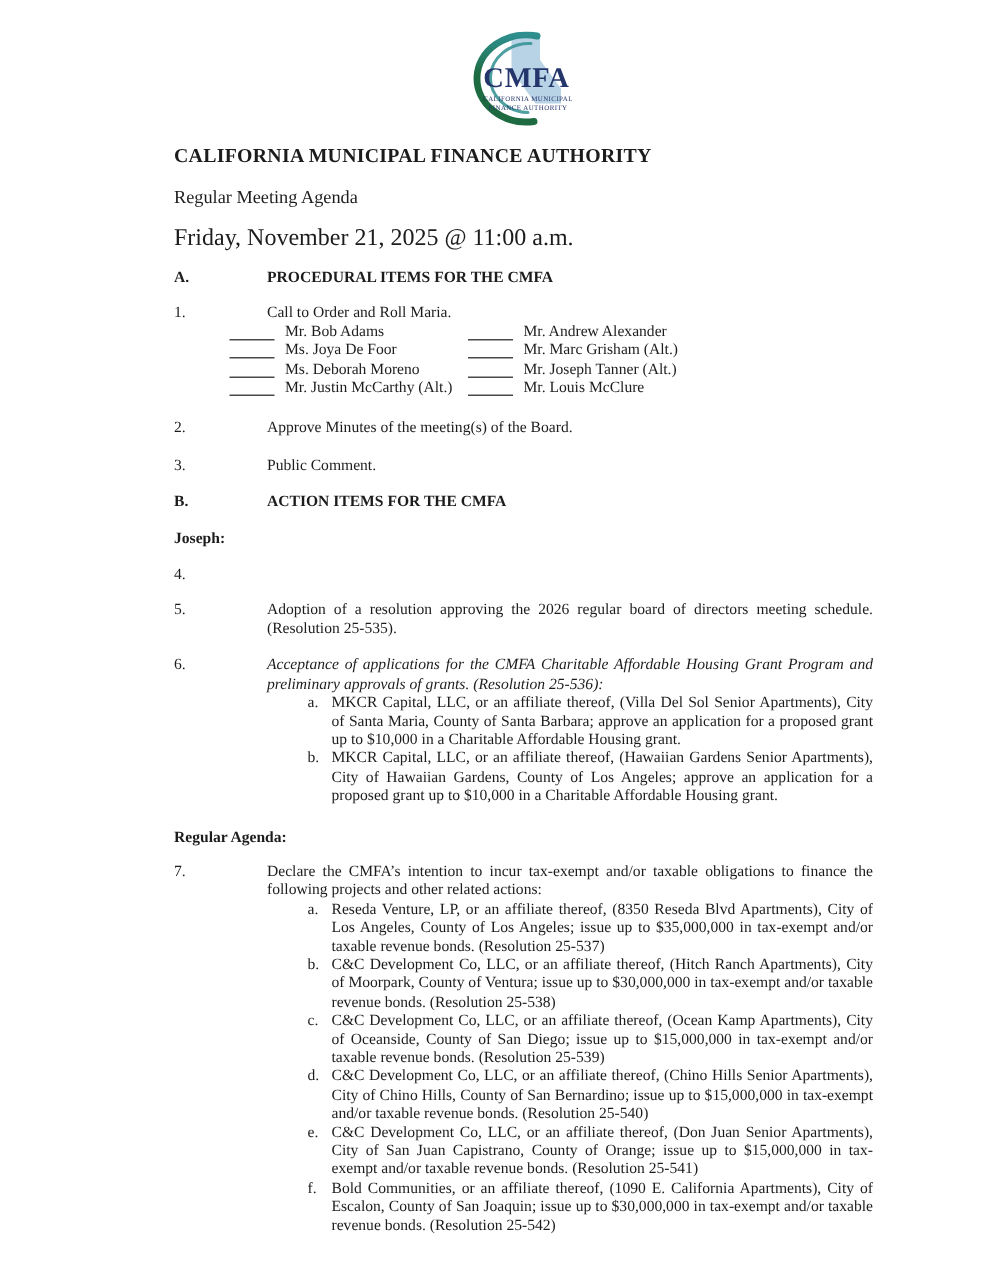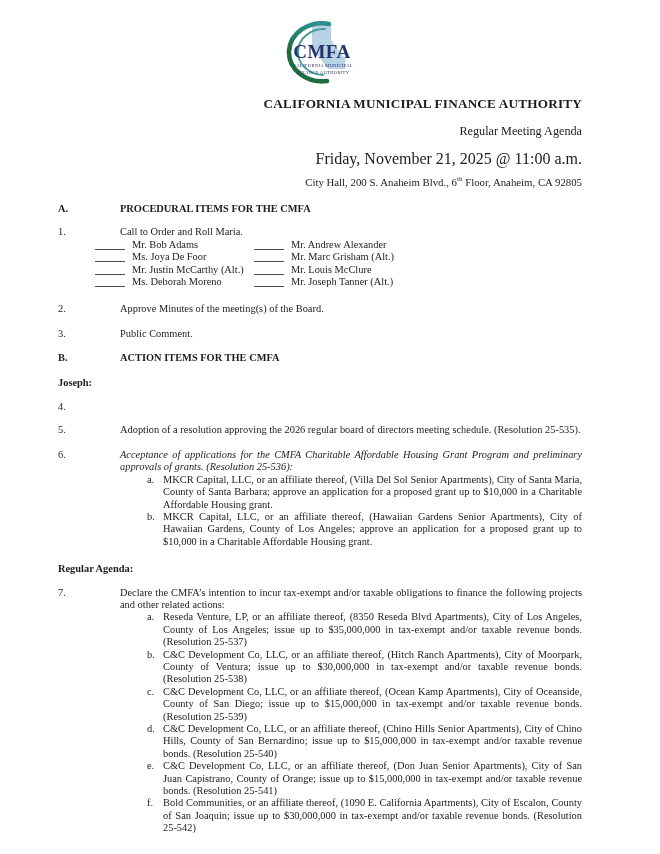--- a/index.html
+++ b/index.html
@@ -1,29 +1,29 @@
 <!DOCTYPE html>
 <html><head>
 <meta charset="utf-8">
 <style>
   html,body { margin:0; padding:0; background:#ffffff; }
   .page {
     position:relative;
     width:660px; height:854px;
     box-sizing:border-box;
-    padding:21px 78px 0 58px;
+    padding:21px 78px 0 116px;
     background:#ffffff;
     font-family:"Liberation Serif", serif;
     font-size:10.4px;
     line-height:12.4px;
     color:#1c1c1c;
     overflow:hidden;
   }
   .logo-wrap { text-align:center; height:66px; }
-  .hdr { text-align:right; }
+  .hdr { text-align:left; }
   .hdr-title { margin-top:10px; font-size:13.2px; line-height:14px; font-weight:bold; letter-spacing:0.2px; }
   .hdr-subtitle { margin-top:14px; font-size:12.2px; line-height:13px; font-weight:normal; }
   .hdr-date { margin-top:15px; font-size:16px; line-height:12px; }
   .hdr-loc { margin-top:11px; font-size:10.8px; line-height:12px; }
   .hdr-loc sup { font-size:7px; line-height:0; }
   .row { display:flex; margin-top:12px; }
   .row.tight { margin-top:11px; }
   .row.loose { margin-top:15px; }
   .lbl { width:62px; flex-shrink:0; }
   .content { flex:1; text-align:justify; }
@@ -67,21 +67,20 @@
       <text x="49" y="37" text-anchor="middle" font-family="Liberation Serif, serif" font-size="19" font-weight="bold" letter-spacing="0.5" fill="#24356b">CMFA</text>
       <text x="50" y="46" text-anchor="middle" font-family="Liberation Serif, serif" font-size="4.6" letter-spacing="0.3" fill="#24356b">CALIFORNIA MUNICIPAL</text>
       <text x="50" y="52.5" text-anchor="middle" font-family="Liberation Serif, serif" font-size="4.6" letter-spacing="0.3" fill="#24356b">FINANCE AUTHORITY</text>
     </svg>
   </div>
 
   <div class="hdr">
     <div class="hdr-title">CALIFORNIA MUNICIPAL FINANCE AUTHORITY</div>
     <div class="hdr-subtitle">Regular Meeting Agenda</div>
     <div class="hdr-date">Friday, November 21, 2025 @ 11:00 a.m.</div>
-    <div class="hdr-loc"><span>City Hall, 200 S. Anaheim Blvd., 6</span><sup>th</sup><span> Floor, Anaheim, CA 92805</span></div>
   </div>
 
   <div class="row loose bold">
     <div class="lbl">A.</div>
     <div class="content">PROCEDURAL ITEMS FOR THE CMFA</div>
   </div>
 
   <div class="row tight">
     <div class="lbl">1.</div>
     <div class="content">Call to Order and Roll Maria.</div>
@@ -95,29 +94,29 @@
       <span class="rc-name-right">Mr. Andrew Alexander</span>
     </div>
     <div class="rc-row">
       <span class="rc-blank"></span>
       <span class="rc-name-left">Ms. Joya De Foor</span>
       <span class="rc-blank"></span>
       <span class="rc-name-right">Mr. Marc Grisham (Alt.)</span>
     </div>
     <div class="rc-row">
       <span class="rc-blank"></span>
+      <span class="rc-name-left">Ms. Deborah Moreno</span>
+      <span class="rc-blank"></span>
+      <span class="rc-name-right">Mr. Joseph Tanner (Alt.)</span>
+    </div>
+    <div class="rc-row">
+      <span class="rc-blank"></span>
       <span class="rc-name-left">Mr. Justin McCarthy (Alt.)</span>
       <span class="rc-blank"></span>
       <span class="rc-name-right">Mr. Louis McClure</span>
-    </div>
-    <div class="rc-row">
-      <span class="rc-blank"></span>
-      <span class="rc-name-left">Ms. Deborah Moreno</span>
-      <span class="rc-blank"></span>
-      <span class="rc-name-right">Mr. Joseph Tanner (Alt.)</span>
     </div>
   </div>
 
   <div class="row loose">
     <div class="lbl">2.</div>
     <div class="content">Approve Minutes of the meeting(s) of the Board.</div>
   </div>
 
   <div class="row">
     <div class="lbl">3.</div>

